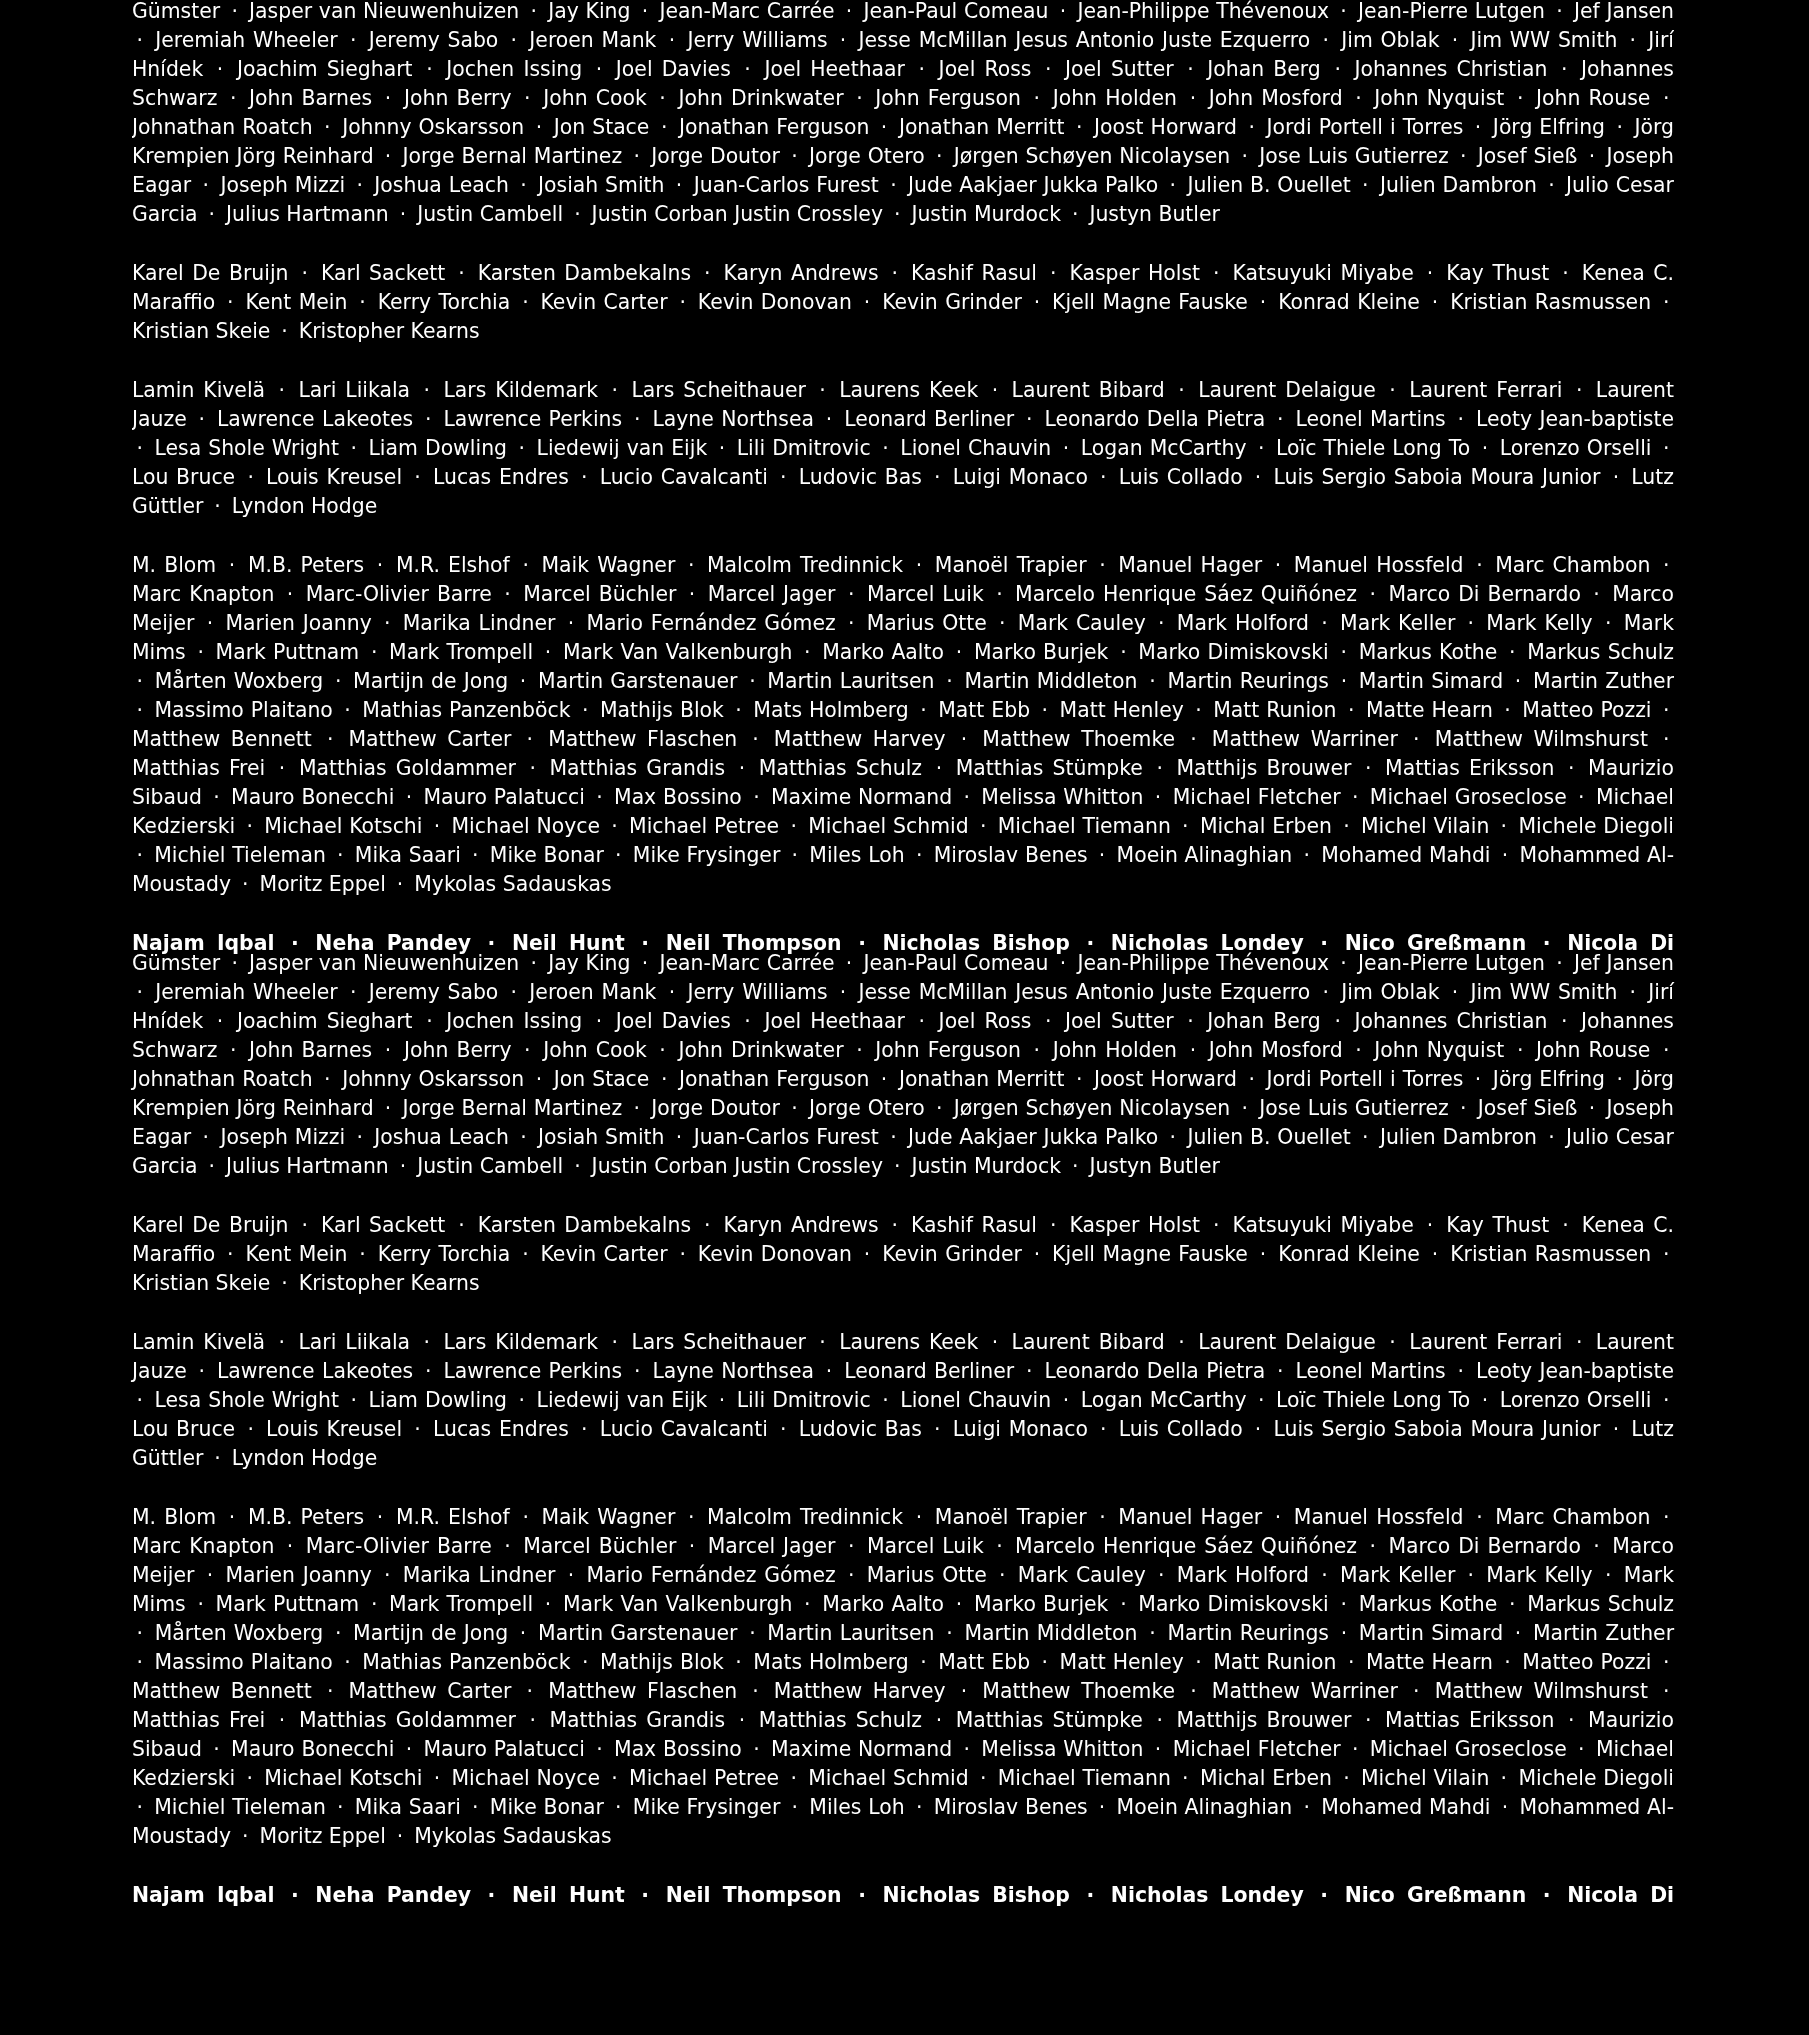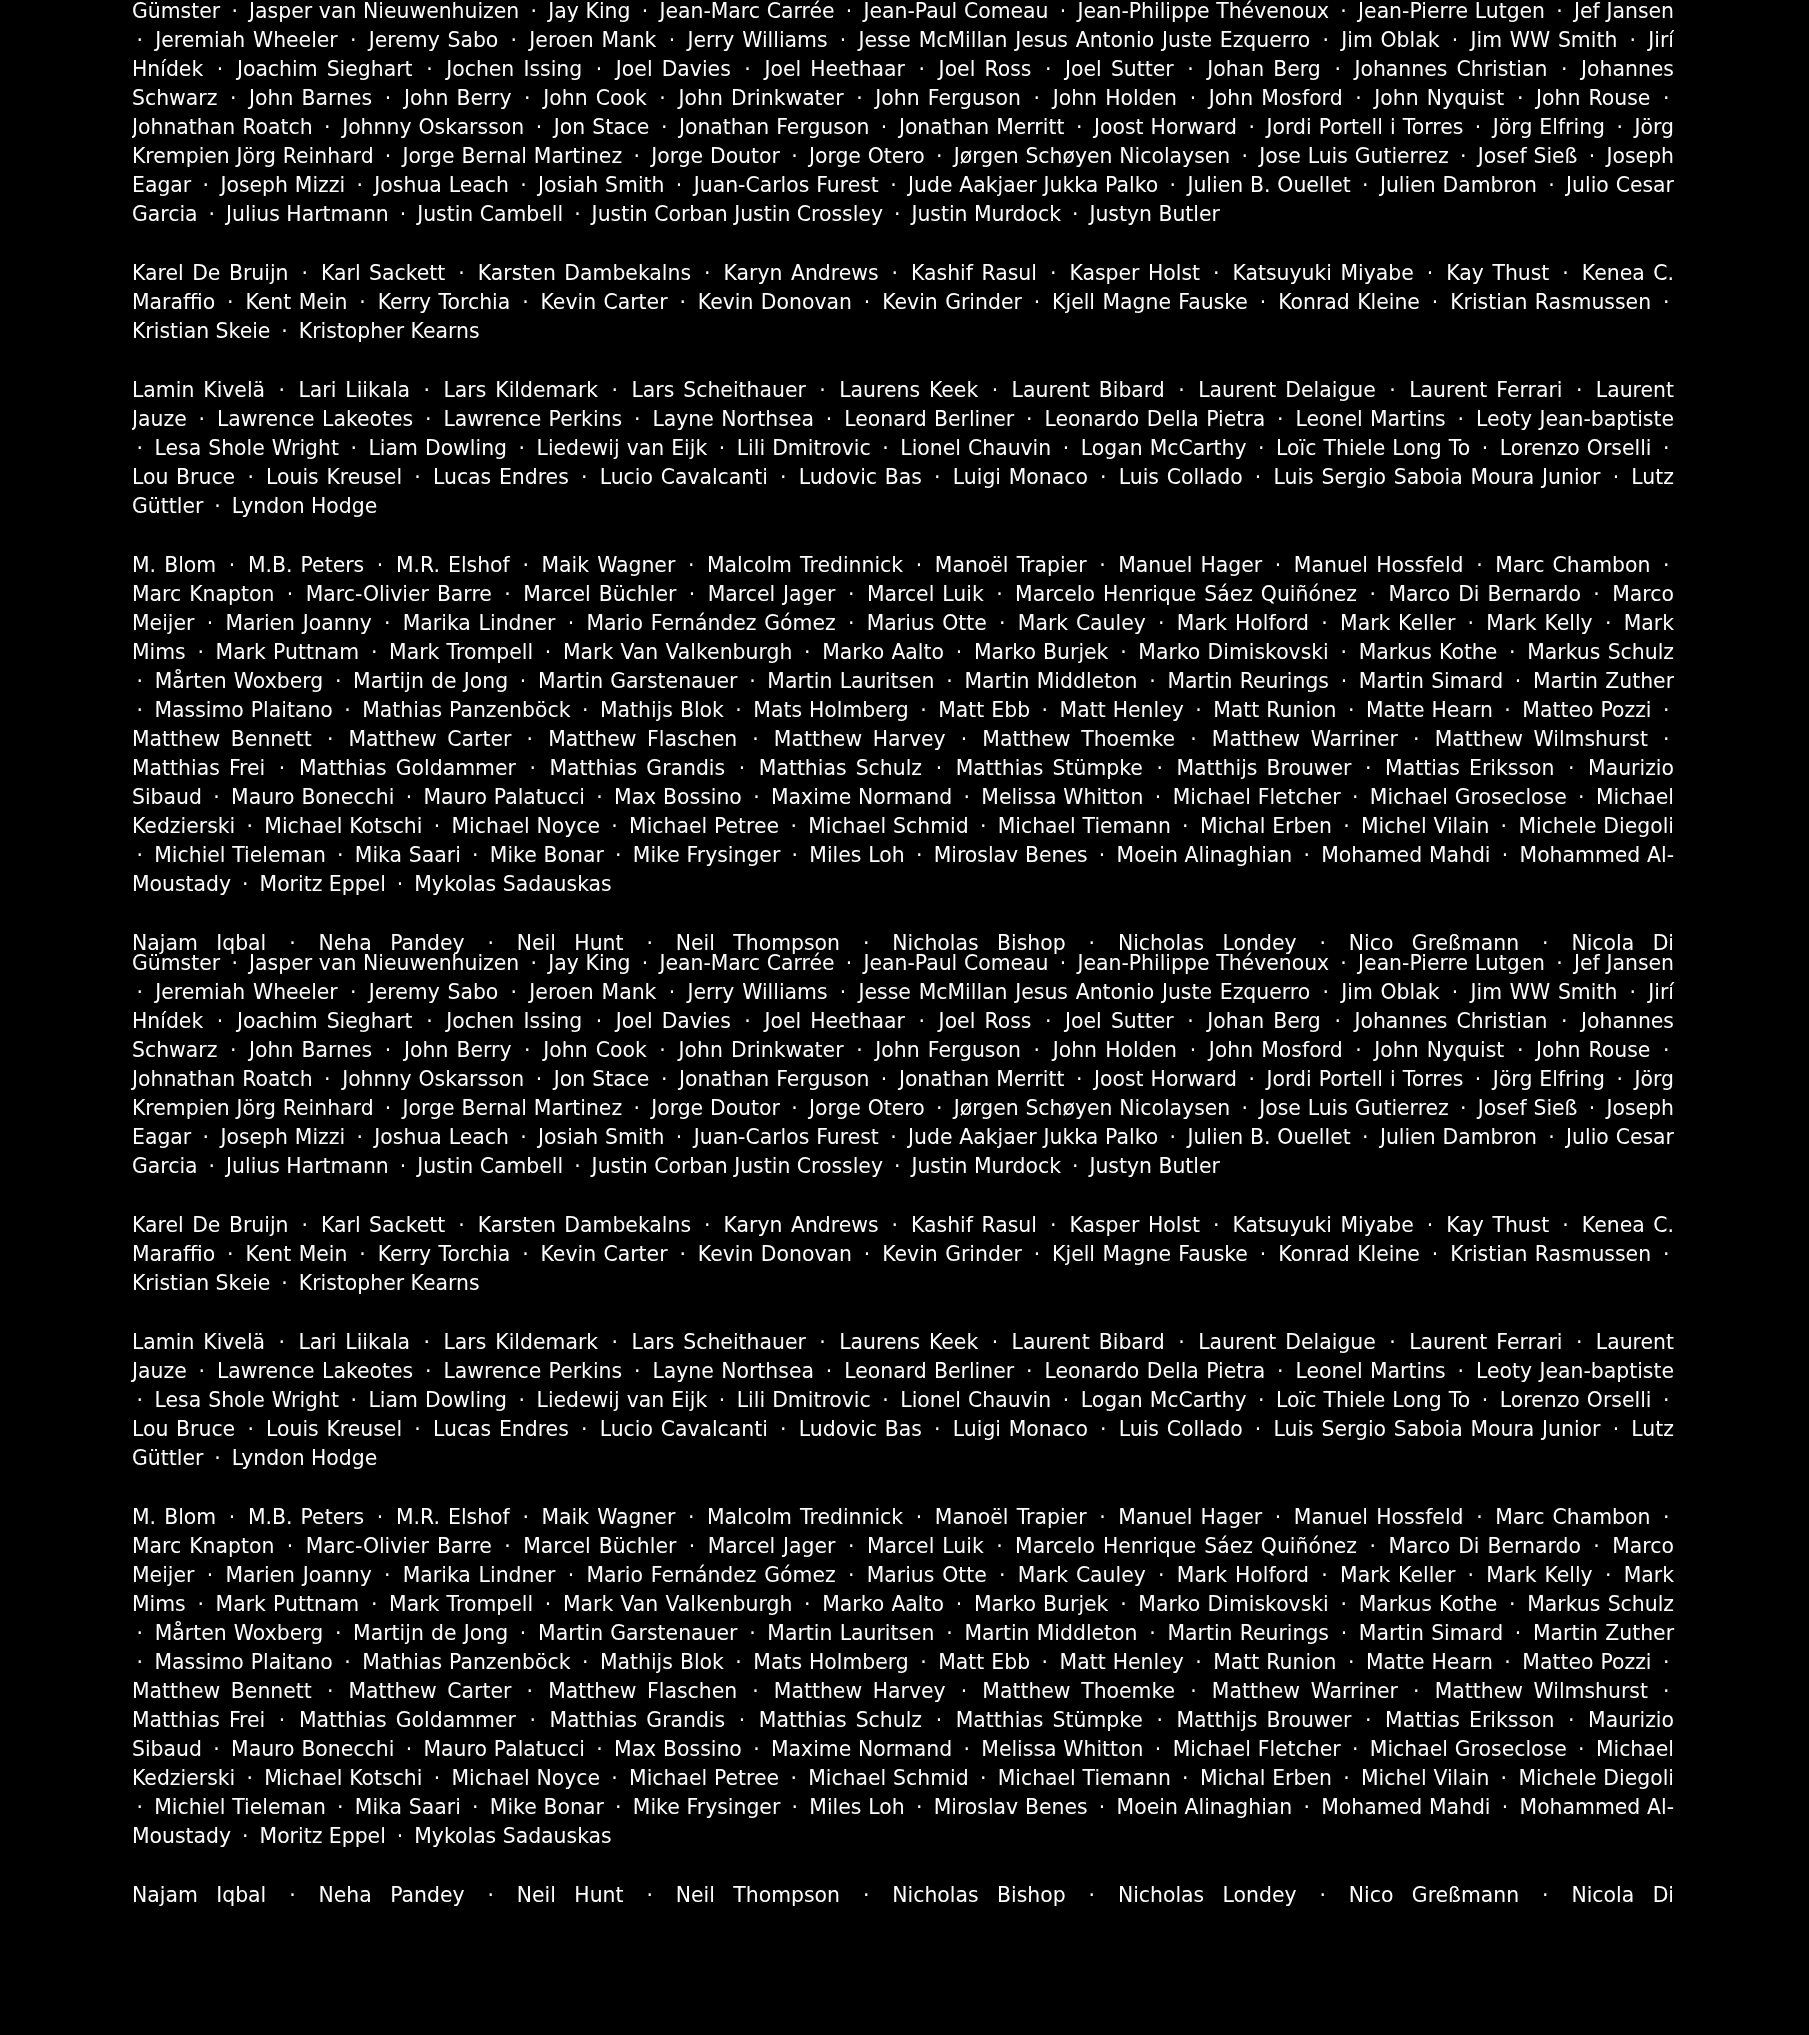--- a/index.html
+++ b/index.html
@@ -23,20 +23,21 @@
     font-size: 20.4px;
     line-height: 29px;
     font-weight: 400;
   }
   .credits-block p {
     margin: 0 0 30px 0;
     text-align: justify;
   }
   .credits-block p:last-child {
     margin-bottom: 0;
+    font-weight: bold;
   }
   .credits-block p.full-just {
     text-align-last: justify;
   }
   .sep {
     padding: 0 0.22em;
   }
 </style>
 </head>
 <body>

